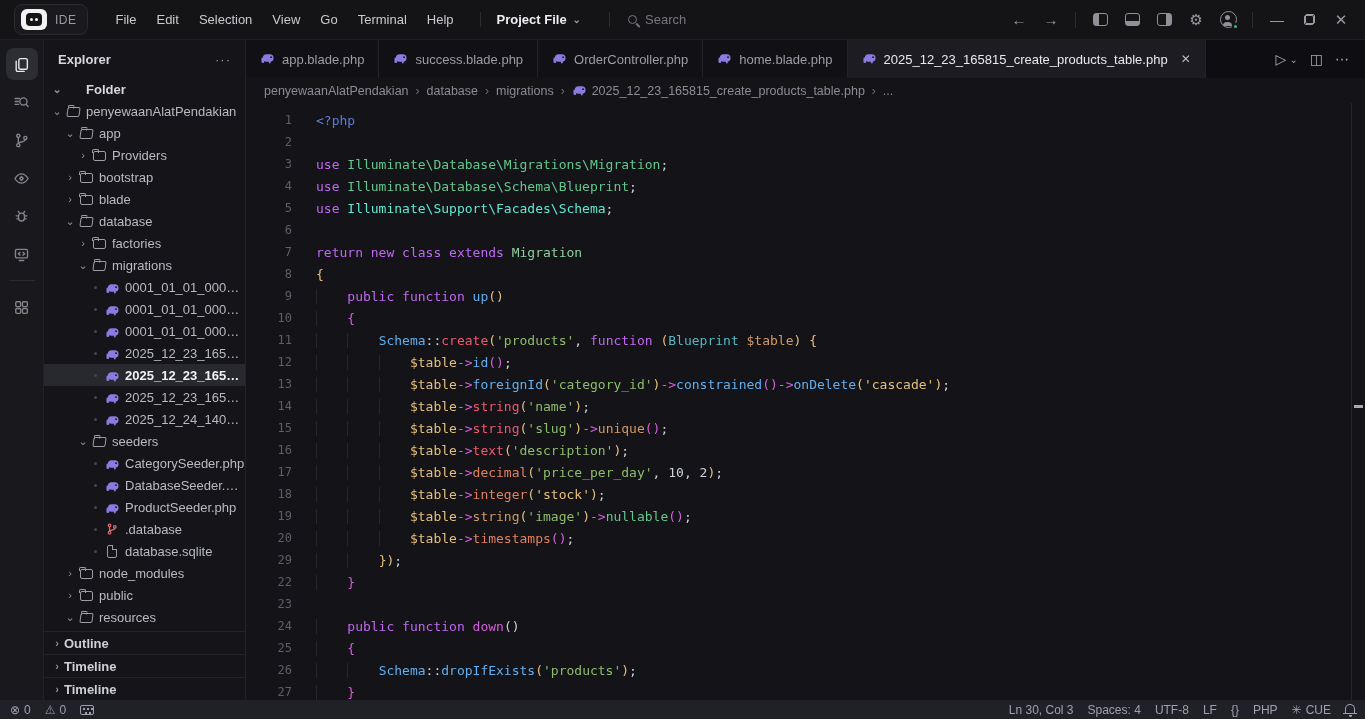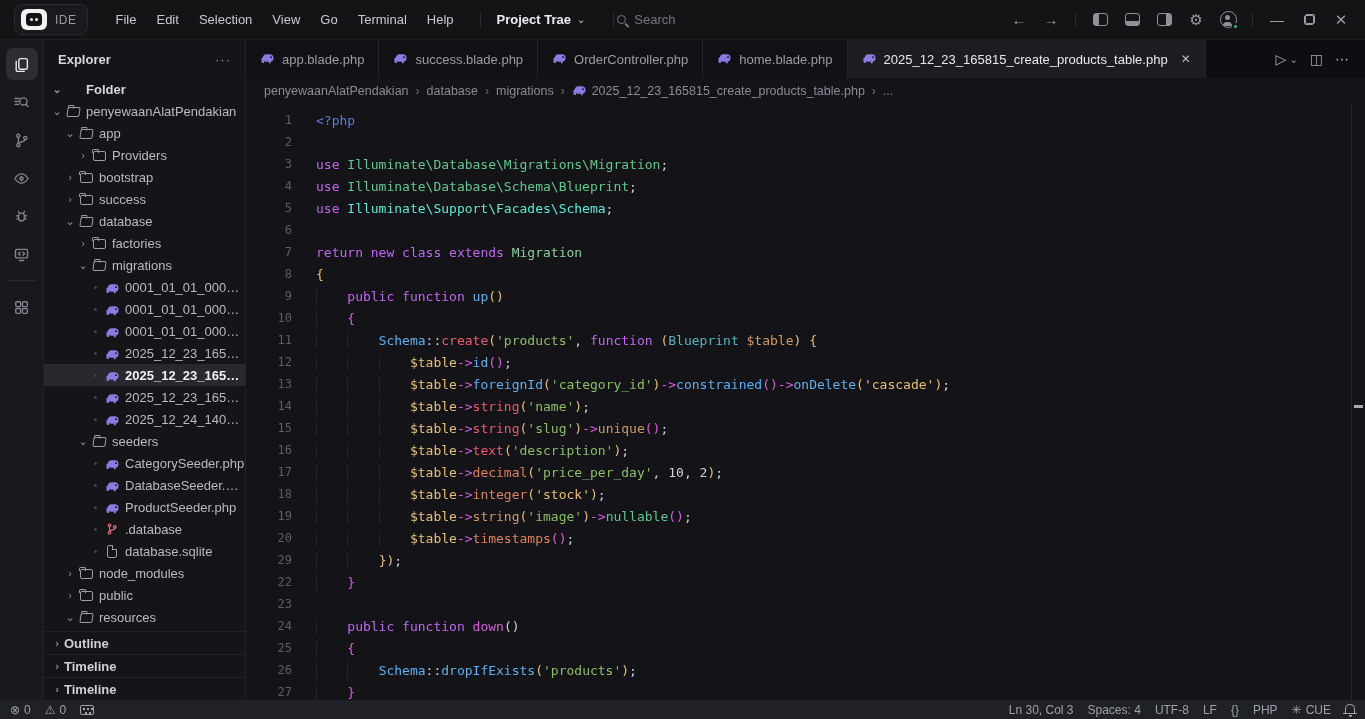--- a/index.html
+++ b/index.html
@@ -16,21 +16,21 @@
   .logo-mark { width:26px; height:21px; background:#f2f2f2; border-radius:6px; position:relative; }
   .logo-mark::before { content:""; position:absolute; inset:4px 5px; background:#141417; border-radius:4px; }
   .logo-mark::after { content:""; position:absolute; width:3px; height:3px; border-radius:50%;
                       background:#f2f2f2; left:9px; top:9px; box-shadow:5px 0 0 #f2f2f2; }
   .logo-text { font-size:12px; color:#9a9aa2; letter-spacing:.5px; }
   .menus { display:flex; margin-left:18px; }
   .menu-item { font-size:13px; color:#c9c9cf; padding:4px 10px; border-radius:5px; cursor:default; }
   .project-btn { display:flex; align-items:center; gap:6px; margin-left:16px; padding-left:16px;
                  border-left:1px solid #2b2b30; font-size:13px; font-weight:bold; color:#eceef2; }
   .chev { font-size:10px; color:#9a9aa2; }
-  .search-wrap { display:flex; align-items:center; gap:8px; margin-left:28px; padding-left:3px;
+  .search-wrap { display:flex; align-items:center; gap:8px; margin-left:28px; padding-left:18px;
                  border-left:1px solid #2b2b30; color:#76767f; font-size:13px; }
   .mag { width:9px; height:9px; border:1.5px solid #76767f; border-radius:50%; position:relative; }
   .mag::after { content:""; position:absolute; width:1.5px; height:5px; background:#76767f;
                 transform:rotate(-45deg); left:8px; top:7px; }
   .tb-right { margin-left:auto; display:flex; align-items:center; gap:4px; padding-right:10px; }
   .tb-btn { width:28px; height:26px; display:flex; align-items:center; justify-content:center;
             color:#9a9ba3; font-size:15px; border-radius:5px; }
   .tb-sep { width:1px; height:16px; background:#2b2b30; margin:0 6px; }
   .panel-ic { width:15px; height:13px; border:1.5px solid #8f9098; border-radius:3px; position:relative; }
   .panel-ic.left::before  { content:""; position:absolute; left:0; top:0; bottom:0; width:5px; background:#8f9098; }
@@ -141,21 +141,21 @@
     <div class="menus" id="menus">
         <div class="menu-item">File</div>
         <div class="menu-item">Edit</div>
         <div class="menu-item">Selection</div>
         <div class="menu-item">View</div>
         <div class="menu-item">Go</div>
         <div class="menu-item">Terminal</div>
         <div class="menu-item">Help</div>
       </div>
     <div class="project-btn">
-      <span>Project Trae</span>
+      <span>Project File</span>
       <span class="chev">⌄</span>
     </div>
     <div class="search-wrap">
       <span class="mag"></span>
       <span>Search</span>
     </div>
     <div class="tb-right">
       <div class="tb-btn">←</div>
       <div class="tb-btn">→</div>
       <div class="tb-sep"></div>
@@ -273,21 +273,21 @@
             <span class="tr-icon">
               <span class="folder-ic"></span>
             </span>
             <span class="tr-label">bootstrap</span>
           </div>
           <div class="tree-row" style="padding-left: 19px;">
             <span class="tr-chev">›</span>
             <span class="tr-icon">
               <span class="folder-ic"></span>
             </span>
-            <span class="tr-label">success</span>
+            <span class="tr-label">blade</span>
           </div>
           <div class="tree-row" style="padding-left: 19px;">
             <span class="tr-chev">⌄</span>
             <span class="tr-icon">
               <span class="folder-ic open"></span>
             </span>
             <span class="tr-label">database</span>
           </div>
           <div class="tree-row" style="padding-left: 32px;">
             <span class="tr-chev">›</span>

